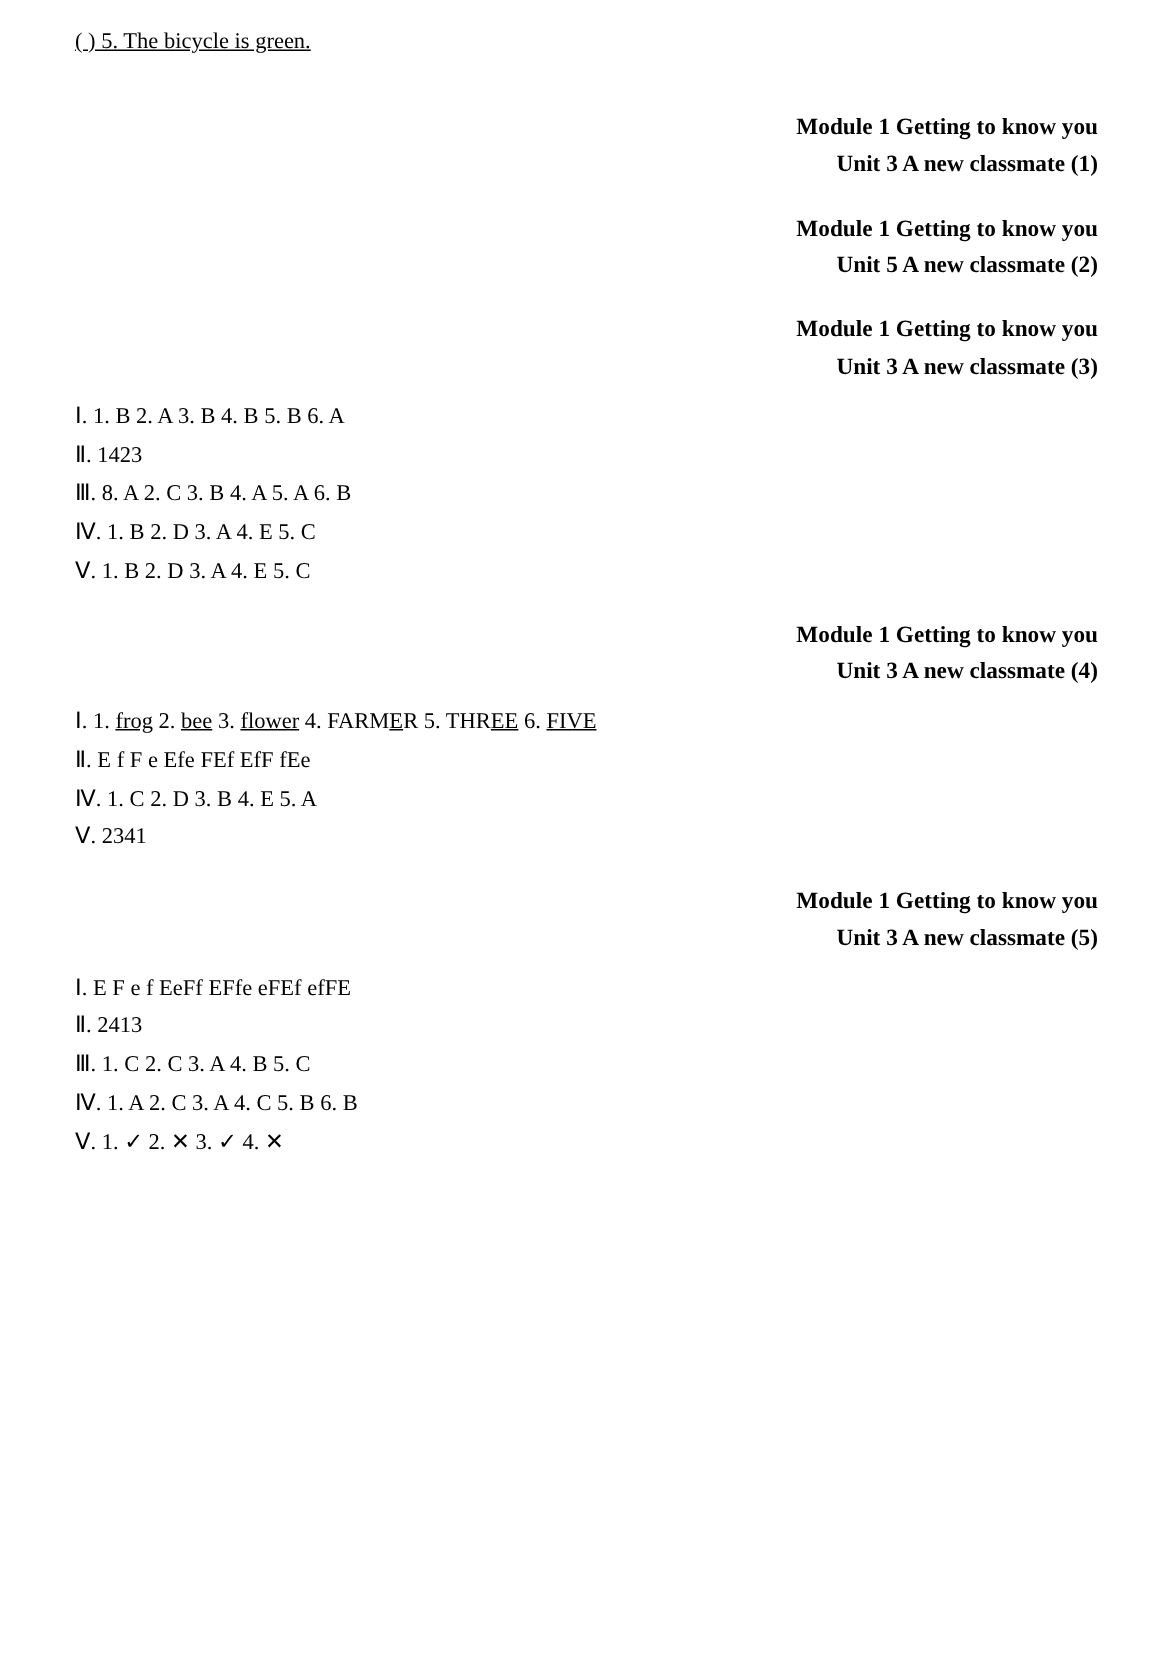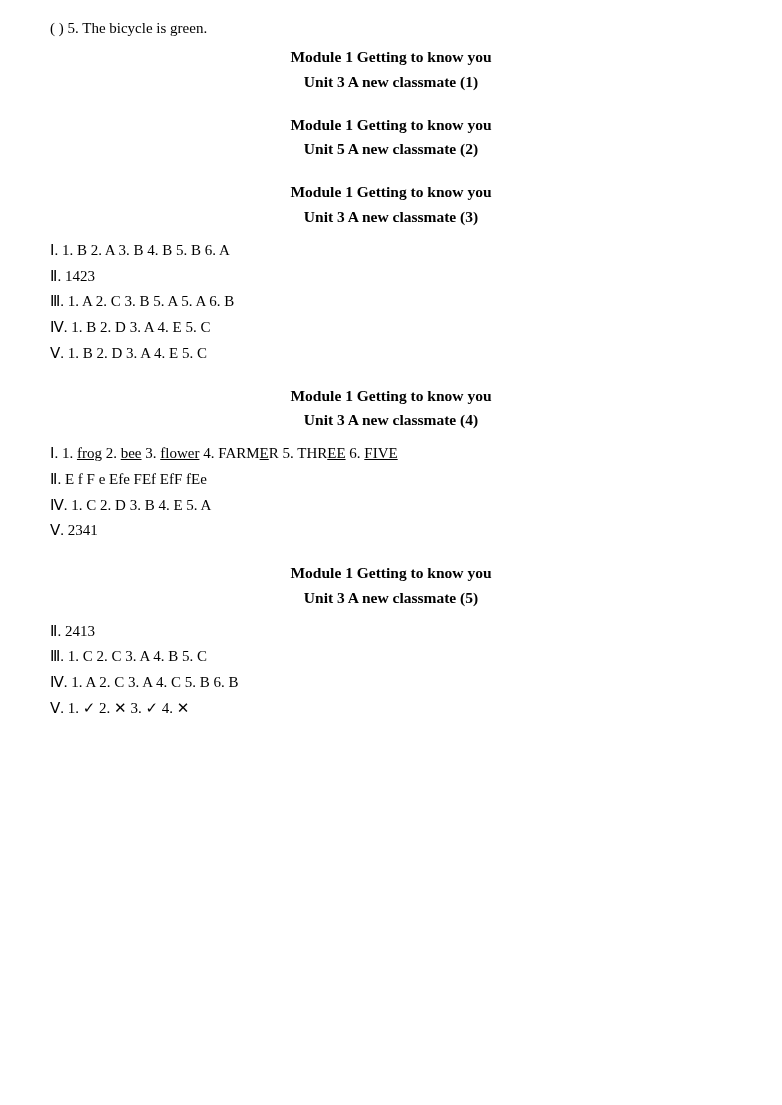--- a/index.html
+++ b/index.html
@@ -12,30 +12,31 @@
       width: 782px;
       min-height: 1105px;
       background: #ffffff;
       font-family: "Times New Roman", Times, serif;
       font-size: 15px;
       color: #000000;
       padding: 20px 50px 30px 50px;
     }
 
     .top-line {
-      margin-bottom: 8px;
+      margin-bottom: 36px;
       font-size: 15px;
+      text-decoration: underline;
     }
 
     .section {
       margin-bottom: 18px;
     }
 
     .section-header {
-      text-align: center;
+      text-align: right;
       font-weight: bold;
       font-size: 15.5px;
       margin-bottom: 8px;
       line-height: 1.6;
     }
 
     .section-content {
       font-size: 15px;
       line-height: 1.65;
     }
@@ -56,36 +57,37 @@
       <div class="section-header"><span>Module 1   Getting to know you</span><br><span>Unit 3   A new classmate (1)</span></div>
     </div>
     <div class="section">
       <div class="section-header"><span>Module 1   Getting to know you</span><br><span>Unit 5   A new classmate (2)</span></div>
     </div>
     <div class="section">
       <div class="section-header"><span>Module 1   Getting to know you</span><br><span>Unit 3   A new classmate (3)</span></div>
       <div class="section-content">
         <span class="line">Ⅰ. 1. B   2. A   3. B   4. B   5. B   6. A</span>
         <span class="line">Ⅱ. 1423</span>
-        <span class="line">Ⅲ. 1. A   2. C   3. B   5. A   5. A   6. B</span>
+        <span class="line">Ⅲ. 8. A   2. C   3. B   4. A   5. A   6. B</span>
         <span class="line">Ⅳ. 1. B   2. D   3. A   4. E   5. C</span>
         <span class="line">Ⅴ. 1. B   2. D   3. A   4. E   5. C</span>
       </div>
     </div>
     <div class="section">
       <div class="section-header"><span>Module 1   Getting to know you</span><br><span>Unit 3   A new classmate (4)</span></div>
       <div class="section-content">
         <span class="line">Ⅰ. 1. <u>frog</u>   2. <u>bee</u>   3. <u>flower</u>   4. FARM<u>E</u>R   5. THR<u>EE</u>   6. <u>FIVE</u></span>
         <span class="line">Ⅱ. E   f   F   e   Efe   FEf   EfF   fEe</span>
         <span class="line">Ⅳ. 1. C   2. D   3. B   4. E   5. A</span>
         <span class="line">Ⅴ. 2341</span>
       </div>
     </div>
     <div class="section">
       <div class="section-header"><span>Module 1   Getting to know you</span><br><span>Unit 3   A new classmate (5)</span></div>
       <div class="section-content">
+        <span class="line">Ⅰ. E   F   e   f   EeFf   EFfe   eFEf   efFE</span>
         <span class="line">Ⅱ. 2413</span>
         <span class="line">Ⅲ. 1. C   2. C   3. A   4. B   5. C</span>
         <span class="line">Ⅳ. 1. A   2. C   3. A   4. C   5. B   6. B</span>
         <span class="line">Ⅴ. 1. ✓   2. ✕   3. ✓   4. ✕</span>
       </div>
     </div>
   </div>
 
 </body></html>

